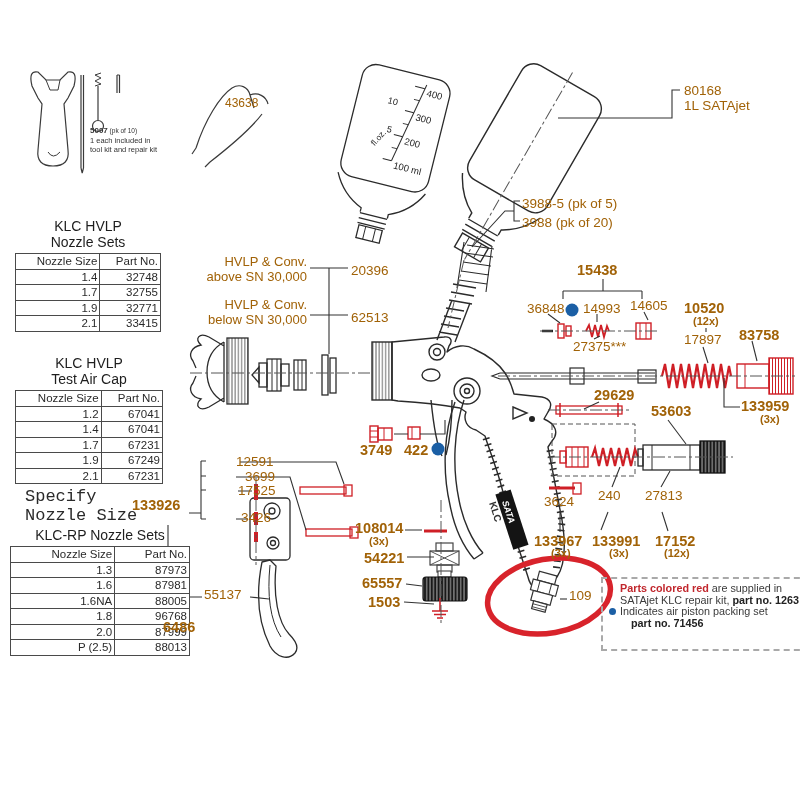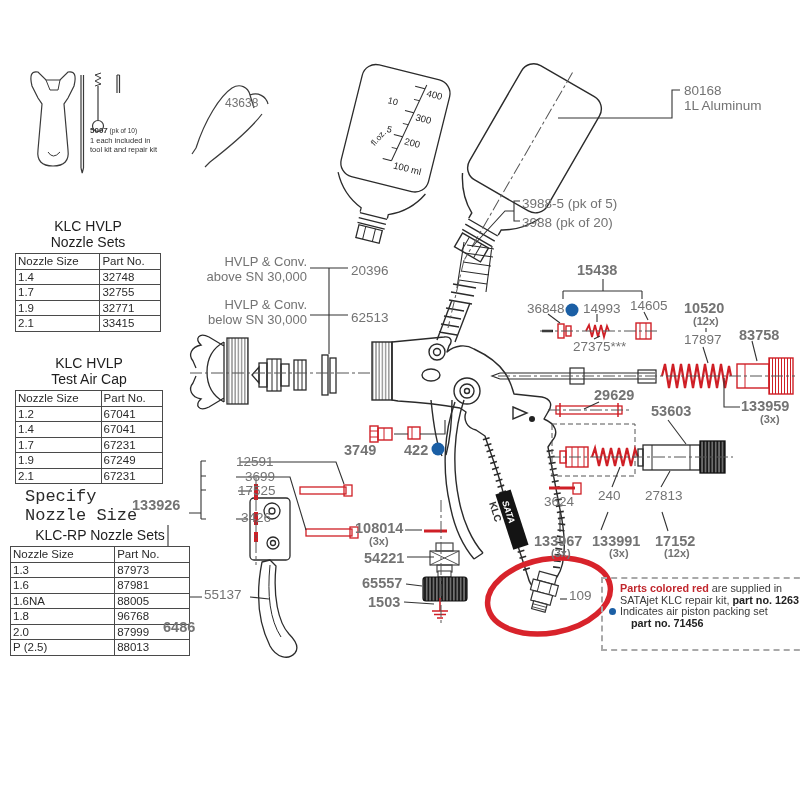--- a/index.html
+++ b/index.html
@@ -1,29 +1,29 @@
 <!DOCTYPE html>
 <html><head>
 <meta charset="utf-8">
 <style>
   html,body{margin:0;padding:0;background:#fff;overflow:hidden;}
   #stage{position:relative;width:800px;height:800px;background:#fff;
          font-family:"Liberation Sans",sans-serif;}
   svg{position:absolute;left:0;top:0;z-index:1;font-family:"Liberation Sans",sans-serif;}
-  .lbl{position:absolute;z-index:2;font-size:13.5px;color:#737373;white-space:nowrap;line-height:1.08;}
+  .lbl{position:absolute;z-index:2;font-size:13.5px;color:#a16207;white-space:nowrap;line-height:1.08;}
   .b{font-weight:700;font-size:14.5px;}
   .sm{font-size:11px;font-weight:700;}
   .ra{text-align:right;}
   .tool-note{position:absolute;z-index:2;font-size:7.5px;color:#333;line-height:1.25;white-space:nowrap;}
   .tool-note .pn{font-size:8px;font-weight:700;}
   .tool-note .pk{font-size:6.5px;}
   .tbl-wrap{position:absolute;z-index:2;color:#222;}
   .tbl-title{text-align:center;font-size:14px;line-height:16px;color:#1e1e1e;}
   .tbl-wrap table{border-collapse:collapse;width:100%;margin-top:3px;background:#fff;}
-  .tbl-wrap td{border:1px solid #4a4a4a;font-size:11.5px;text-align:left;height:14.5px;padding:0 2px;color:#2a2a2a;}
+  .tbl-wrap td{border:1px solid #4a4a4a;font-size:11.5px;text-align:right;height:14.5px;padding:0 2px;color:#2a2a2a;}
   .tbl-wrap table{border:1.5px solid #3c3c3c;}
   .tbl-note{font-size:17px;color:#2a2a2a;margin-top:3px;padding-left:10px;font-family:Liberation Mono, monospace;}
   .legend{position:absolute;z-index:3;left:601px;top:577px;width:197px;height:66px;
           border:2px dashed #a9a9a9;padding:4px 2px 0 6px;font-size:10.8px;line-height:11.6px;
           color:#3a3a3a;overflow:hidden;}
   .lg-red{color:#c1272d;font-weight:700;}
   .lg-b{font-weight:700;color:#222;}
   .lg-i1{margin-left:11px;white-space:nowrap;}
   .lg-i2{margin-left:22px;}
   .dot{display:inline-block;width:7px;height:7px;border-radius:50%;background:#1b5fa5;margin-right:4px;}
@@ -370,21 +370,21 @@
           </tr>
     <tr>
             <td>P  (2.5)</td>
             <td>88013</td>
           </tr>
   </tbody>
       </table>
 </div>
 
 <div class="lbl" style="left:684px;top:84px">80168</div>
-<div class="lbl" style="left:684px;top:99px">1L Aluminum</div>
+<div class="lbl" style="left:684px;top:99px">1L SATAjet</div>
 <div class="lbl" style="left:522px;top:197px">3988-5 (pk of 5)</div>
 <div class="lbl" style="left:522px;top:216px">3988 (pk of 20)</div>
 
 <div class="lbl ra" style="left:195px;top:255px;width:112px;font-size:13px">HVLP &amp; Conv.</div>
 <div class="lbl ra" style="left:195px;top:270px;width:112px;font-size:13px">above SN 30,000</div>
 <div class="lbl" style="left:351px;top:264px">20396</div>
 <div class="lbl ra" style="left:195px;top:298px;width:112px;font-size:13px">HVLP &amp; Conv.</div>
 <div class="lbl ra" style="left:195px;top:313px;width:112px;font-size:13px">below SN 30,000</div>
 <div class="lbl" style="left:351px;top:311px">62513</div>
 
@@ -396,21 +396,21 @@
 
 <div class="lbl b" style="left:684px;top:301px">10520</div>
 <div class="lbl sm" style="left:693px;top:316px">(12x)</div>
 <div class="lbl" style="left:684px;top:333px">17897</div>
 <div class="lbl b" style="left:739px;top:328px">83758</div>
 <div class="lbl b" style="left:741px;top:399px">133959</div>
 <div class="lbl sm" style="left:760px;top:414px">(3x)</div>
 
 <div class="lbl b" style="left:594px;top:388px">29629</div>
 <div class="lbl b" style="left:651px;top:404px">53603</div>
-<div class="lbl b" style="left:344px;top:443px">3749</div>
+<div class="lbl b" style="left:360px;top:443px">3749</div>
 <div class="lbl b" style="left:404px;top:443px">422</div>
 
 <div class="lbl" style="left:236px;top:455px">12591</div>
 <div class="lbl" style="left:245px;top:470px">3699</div>
 <div class="lbl" style="left:238px;top:484px">17525</div>
 <div class="lbl" style="left:241px;top:511px">3426</div>
 <div class="lbl b" style="left:132px;top:498px">133926</div>
 
 <div class="lbl b" style="left:355px;top:521px">108014</div>
 <div class="lbl sm" style="left:369px;top:536px">(3x)</div>

